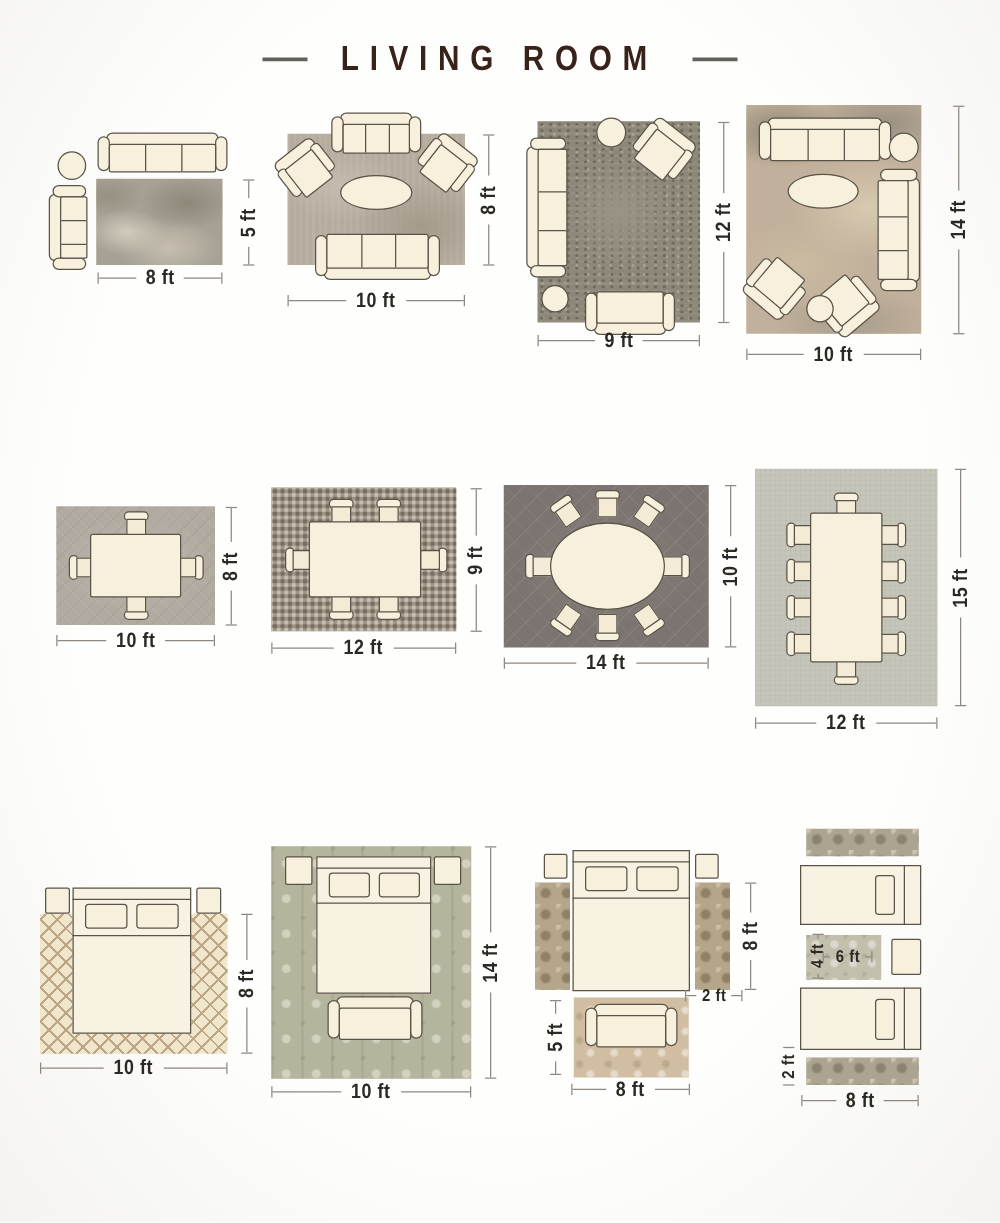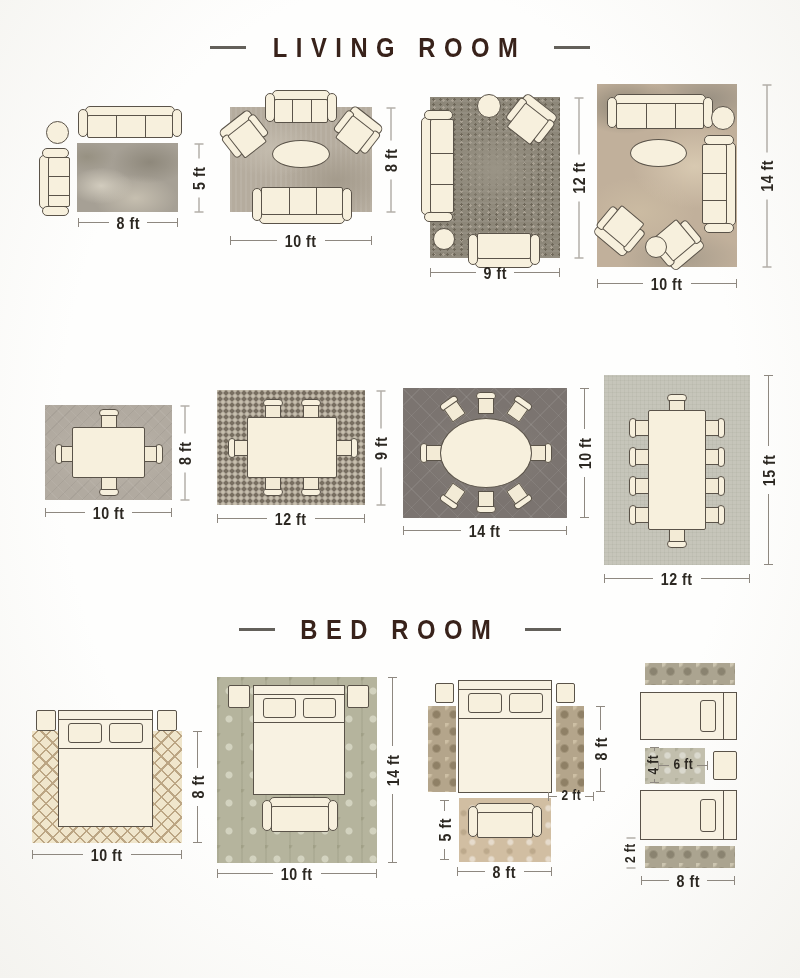--- a/index.html
+++ b/index.html
@@ -493,25 +493,20 @@
       <span class="tk"></span>
   </div>
   <div class="dim v" style="left:673px;top:461px;width:190px;">
     <span class="tk"></span>
       <span class="ln"></span>
       <span class="tx">15 ft</span>
       <span class="ln"></span>
       <span class="tk"></span>
   </div>
 
-  <div class="sec-title" style="top:615px;">
-    <div class="dash"></div>
-    <div class="t">BED ROOM</div>
-    <div class="dash"></div>
-  </div>
 
   <div class="rug rugB1" style="left:32px;top:731px;width:150px;height:112px;"></div>
   <div class="furn nstand" style="left:36px;top:710px;width:20px;height:21px;"></div>
   <div class="furn nstand" style="left:157px;top:710px;width:20px;height:21px;"></div>
   <div class="bed" style="left:58px;top:710px;width:95px;height:117px;">
     <div class="ln" style="top:8px;"></div>
     <div class="pil" style="left:9px;top:12px;width:34px;height:20px;"></div>
     <div class="pil" style="left:50px;top:12px;width:34px;height:20px;"></div>
     <div class="ln" style="top:37px;"></div>
   </div>
@@ -618,21 +613,21 @@
     <div class="pil" style="right:20px;top:8px;width:16px;height:33px;"></div>
   </div>
   <div class="rug rugOrnG" style="left:645px;top:846px;width:90px;height:22px;"></div>
   <div class="dim v sm" style="left:636px;top:757px;width:36px;">
     <span class="tk"></span>
       <span class="ln"></span>
       <span class="tx">4 ft</span>
       <span class="ln"></span>
       <span class="tk"></span>
   </div>
-  <div class="dim sm" style="left:658px;top:757px;width:50px;">
+  <div class="dim sm" style="left:658px;top:757px;width:40px;">
     <span class="tk"></span>
       <span class="ln"></span>
       <span class="tx">6 ft</span>
       <span class="ln"></span>
       <span class="tk"></span>
   </div>
   <div class="dim v sm" style="left:617px;top:847px;width:27px;">
     <span class="tk"></span>
       <span class="ln"></span>
       <span class="tx">2 ft</span>

